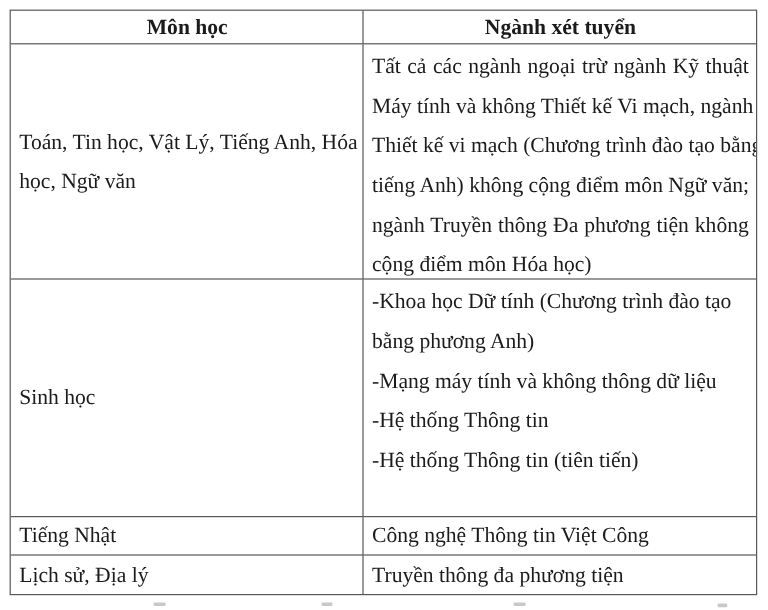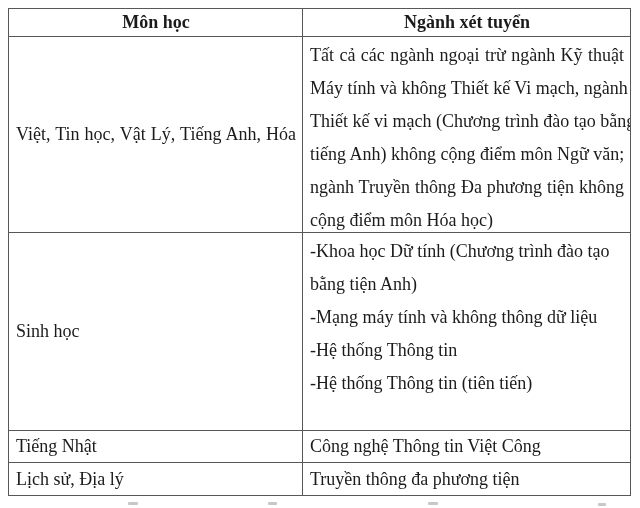--- a/index.html
+++ b/index.html
@@ -40,37 +40,38 @@
 <div class="vtable">
 
   <div class="cell c1 hrow">
     <span>Môn học</span>
   </div>
   <div class="cell hrow">
     <span>Ngành xét tuyển</span>
   </div>
 
   <div class="cell c1 r1 sub">
-    <div class="line jline">Việt, Tin học, Vật Lý, Tiếng Anh, Hóa</div>
+    <div class="line jline">Toán, Tin học, Vật Lý, Tiếng Anh, Hóa</div>
+    <div class="line">học, Ngữ văn</div>
   </div>
   <div class="cell r1 maj">
     <div class="line jline">Tất cả các ngành ngoại trừ ngành Kỹ thuật</div>
     <div class="line jline">Máy tính và không Thiết kế Vi mạch, ngành</div>
     <div class="line jline">Thiết kế vi mạch (Chương trình đào tạo bằng</div>
     <div class="line jline">tiếng Anh) không cộng điểm môn Ngữ văn;</div>
     <div class="line jline">ngành Truyền thông Đa phương tiện không</div>
     <div class="line">cộng điểm môn Hóa học)</div>
   </div>
 
   <div class="cell c1 r2 sub">
     <div class="line">Sinh học</div>
   </div>
   <div class="cell r2 maj">
     <div class="line">-Khoa học Dữ tính (Chương trình đào tạo</div>
-    <div class="line">bằng tiện Anh)</div>
+    <div class="line">bằng phương Anh)</div>
     <div class="line">-Mạng máy tính và không thông dữ liệu</div>
     <div class="line">-Hệ thống Thông tin</div>
     <div class="line">-Hệ thống Thông tin (tiên tiến)</div>
   </div>
 
   <div class="cell c1 r3 single">
     <span>Tiếng Nhật</span>
   </div>
   <div class="cell r3 single">
     <span>Công nghệ Thông tin Việt Công</span>

